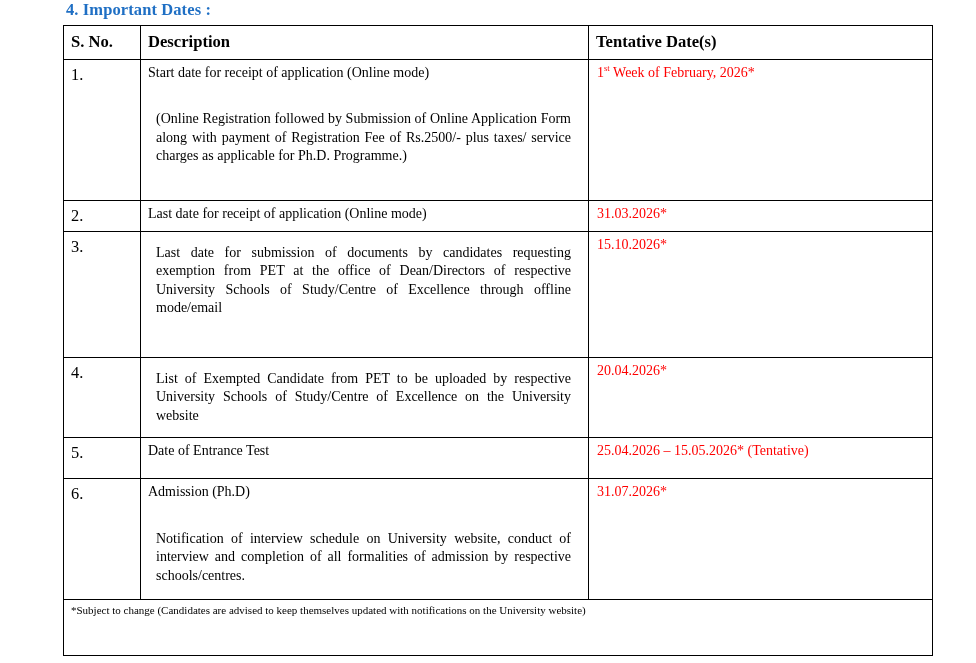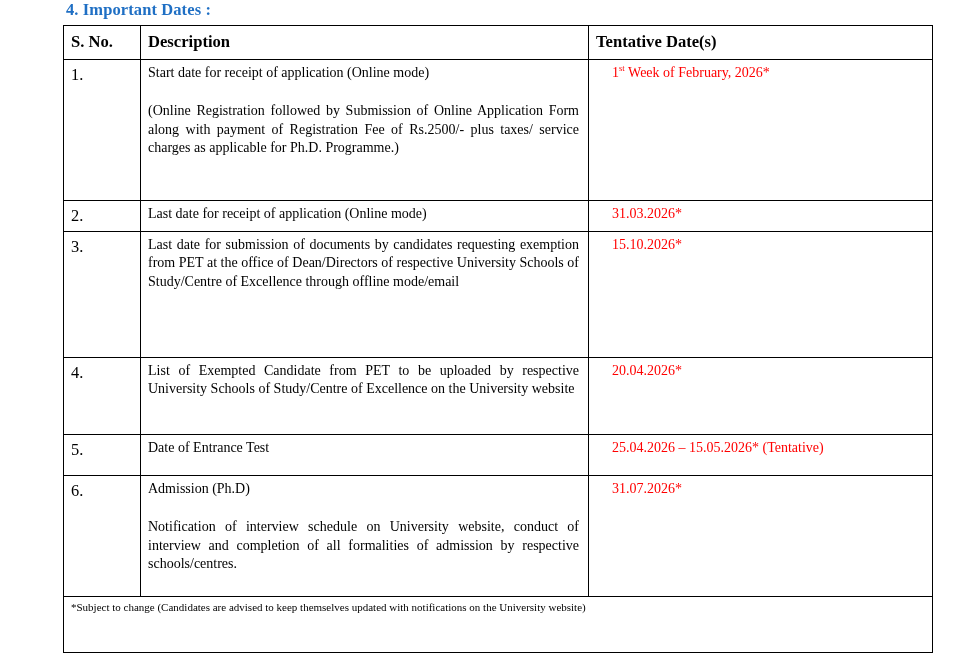--- a/index.html
+++ b/index.html
@@ -69,31 +69,31 @@
     text-align: justify;
     text-justify: inter-word;
     padding-right: 9px;
     hyphens: none;
   }
   td.desc .lead {
     text-align: left;
     margin: 0;
   }
   td.desc .body {
-    margin: 0;
+    margin: 8px;
     text-align: justify;
     text-justify: inter-word;
   }
   td.desc .gap {
     height: 20px;
   }
   td.date {
     color: #FF0000;
     white-space: nowrap;
-    padding-left: 23px;
+    padding-left: 8px;
   }
   td.date sup {
     font-size: 0.62em;
     vertical-align: super;
     line-height: 0;
   }
 
   
   tr.r1 td { height: 132px; }
   tr.r2 td { height: 22px; }

